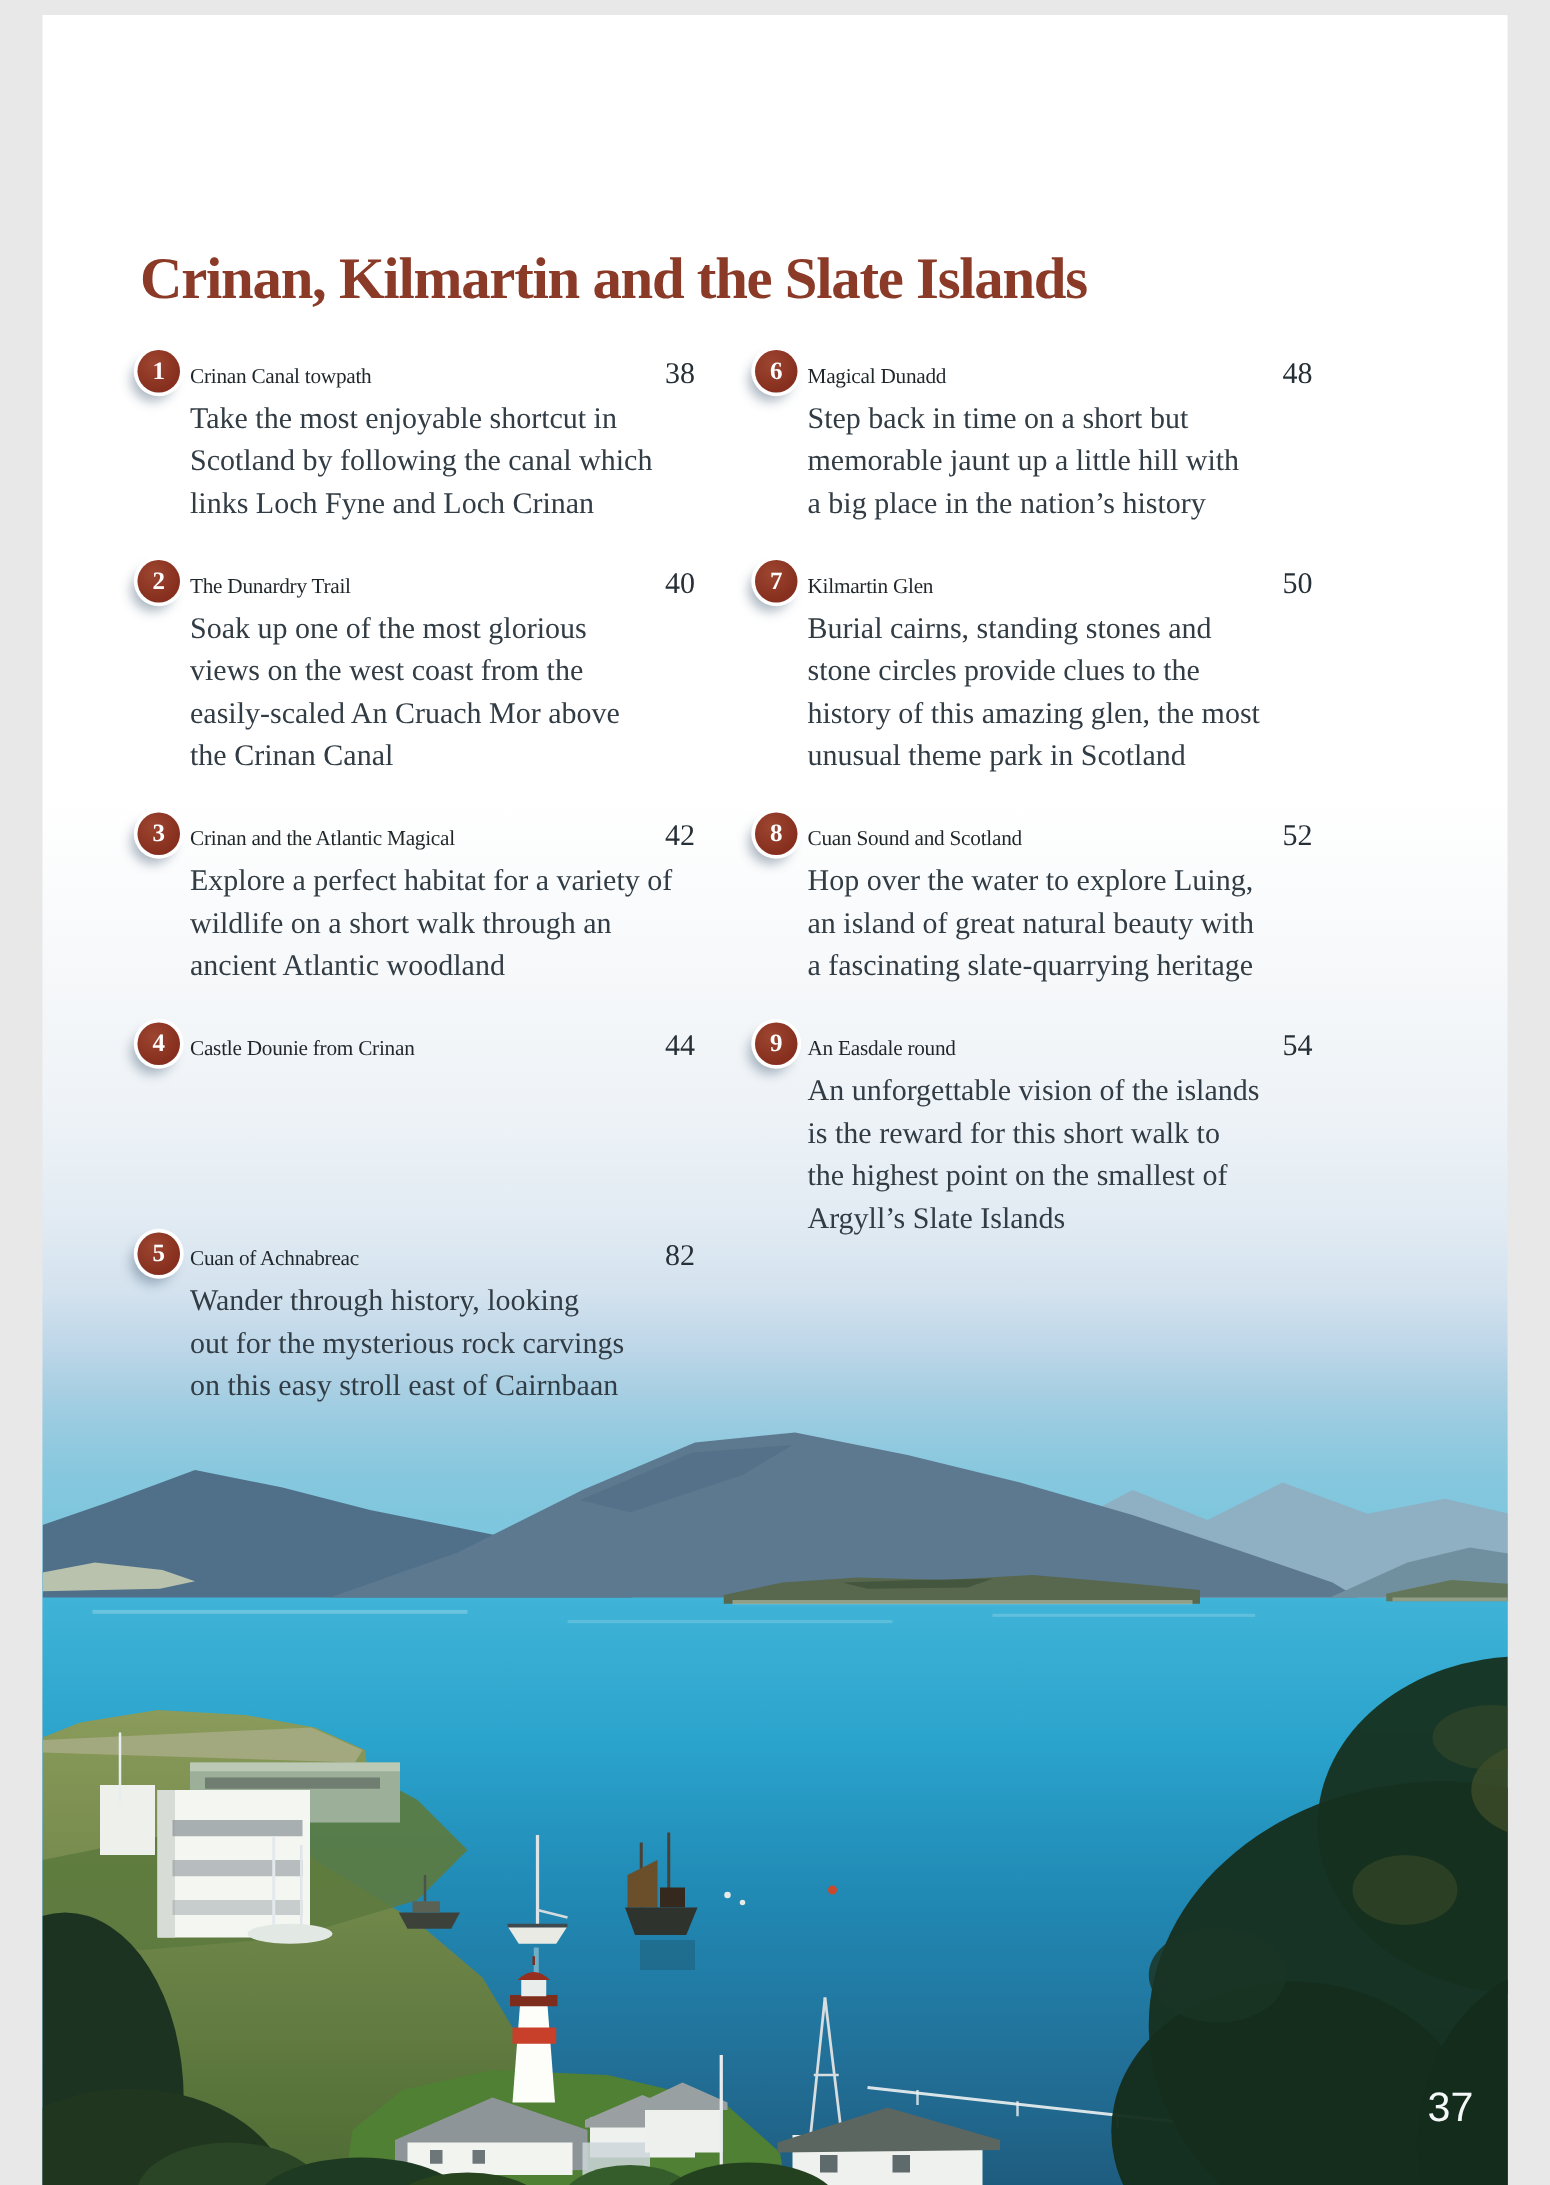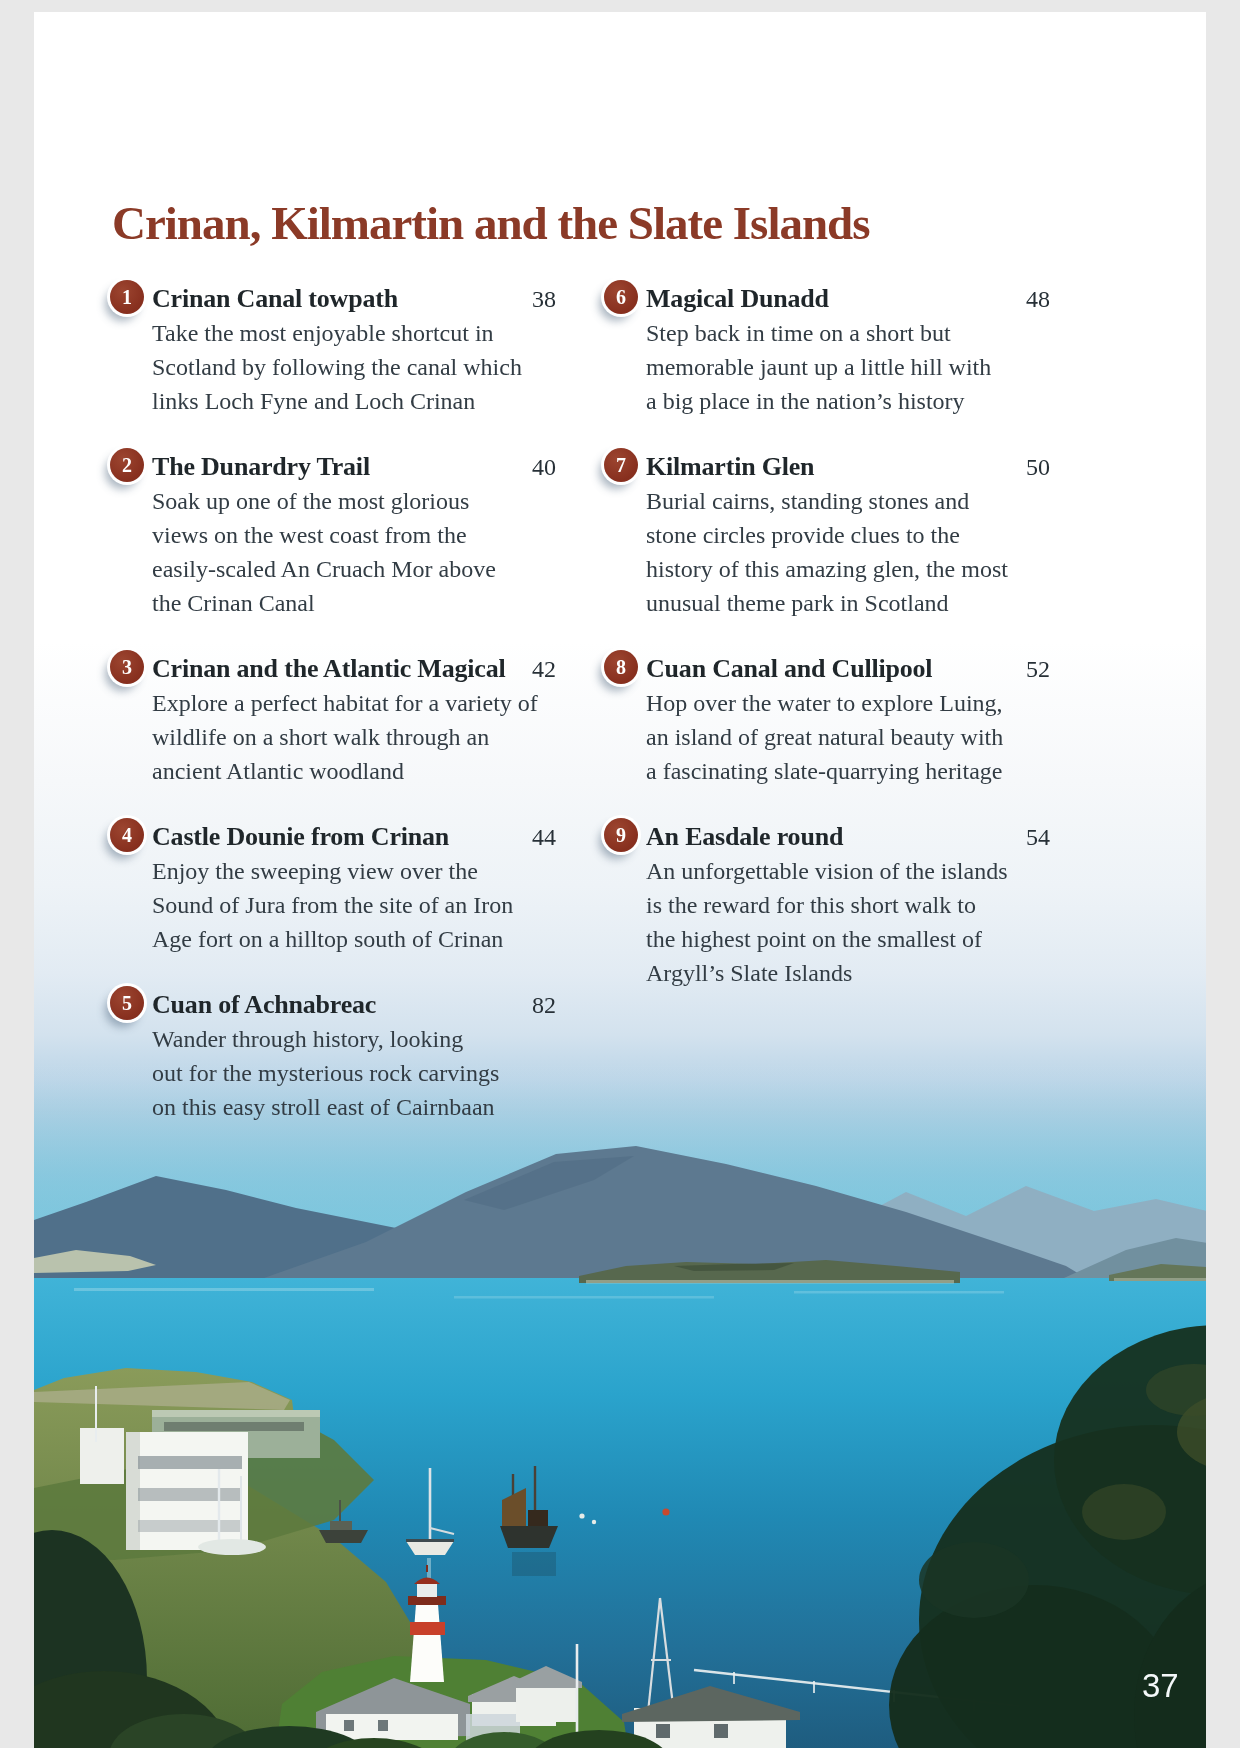--- a/index.html
+++ b/index.html
@@ -21,21 +21,21 @@
   .right{left:612px;}
   .r1{top:270px;} .r2{top:438px;} .r3{top:640px;} .r4{top:808px;} .r5{top:976px;}
   .badge{
     position:absolute;left:-42px;top:-2px;width:34px;height:34px;border-radius:50%;
     background:radial-gradient(circle at 38% 32%, #9c4530, #872f1e 70%);
     box-shadow:0 0 0 3px #ffffff, -5px 7px 9px rgba(70,95,120,.45);
     color:#fff;font-size:20px;font-weight:700;
     display:flex;align-items:center;justify-content:center;
   }
   .trow{display:flex;align-items:baseline;width:404px;line-height:34px;}
-  .ttl{font-size:26px;font-weight:700;letter-spacing:-.2px;color:#1f262a;}
+  .ttl{font-size:17px;font-weight:400;letter-spacing:-.2px;color:#1f262a;}
   .pnum{margin-left:auto;font-size:24px;color:#273037;}
   .desc{font-size:24px;line-height:34px;color:#323c44;width:478px;}
   .photo-svg{position:absolute;left:0;top:1048px;width:1240px;height:700px;display:block;}
   .folio{
     position:absolute;left:1108px;top:1655px;
     font-family:"Liberation Sans",sans-serif;font-size:33px;color:#f4f8f9;
   }
 </style>
 </head>
 <body>
@@ -215,21 +215,20 @@
     </div>
     <div class="desc">Explore a perfect habitat for a variety of<br>wildlife on a short walk through an<br>ancient Atlantic woodland</div>
   </div>
 
   <div class="entry left r4">
     <span class="badge">4</span>
     <div class="trow">
       <span class="ttl">Castle Dounie from Crinan</span>
       <span class="pnum">44</span>
     </div>
-    <div class="desc">Enjoy the sweeping view over the<br>Sound of Jura from the site of an Iron<br>Age fort on a hilltop south of Crinan</div>
   </div>
 
   <div class="entry left r5">
     <span class="badge">5</span>
     <div class="trow">
       <span class="ttl">Cuan of Achnabreac</span>
       <span class="pnum">82</span>
     </div>
     <div class="desc">Wander through history, looking<br>out for the mysterious rock carvings<br>on this easy stroll east of Cairnbaan</div>
   </div>
@@ -248,21 +247,21 @@
     <div class="trow">
       <span class="ttl">Kilmartin Glen</span>
       <span class="pnum">50</span>
     </div>
     <div class="desc">Burial cairns, standing stones and<br>stone circles provide clues to the<br>history of this amazing glen, the most<br>unusual theme park in Scotland</div>
   </div>
 
   <div class="entry right r3">
     <span class="badge">8</span>
     <div class="trow">
-      <span class="ttl">Cuan Canal and Cullipool</span>
+      <span class="ttl">Cuan Sound and Scotland</span>
       <span class="pnum">52</span>
     </div>
     <div class="desc">Hop over the water to explore Luing,<br>an island of great natural beauty with<br>a fascinating slate-quarrying heritage</div>
   </div>
 
   <div class="entry right r4">
     <span class="badge">9</span>
     <div class="trow">
       <span class="ttl">An Easdale round</span>
       <span class="pnum">54</span>

